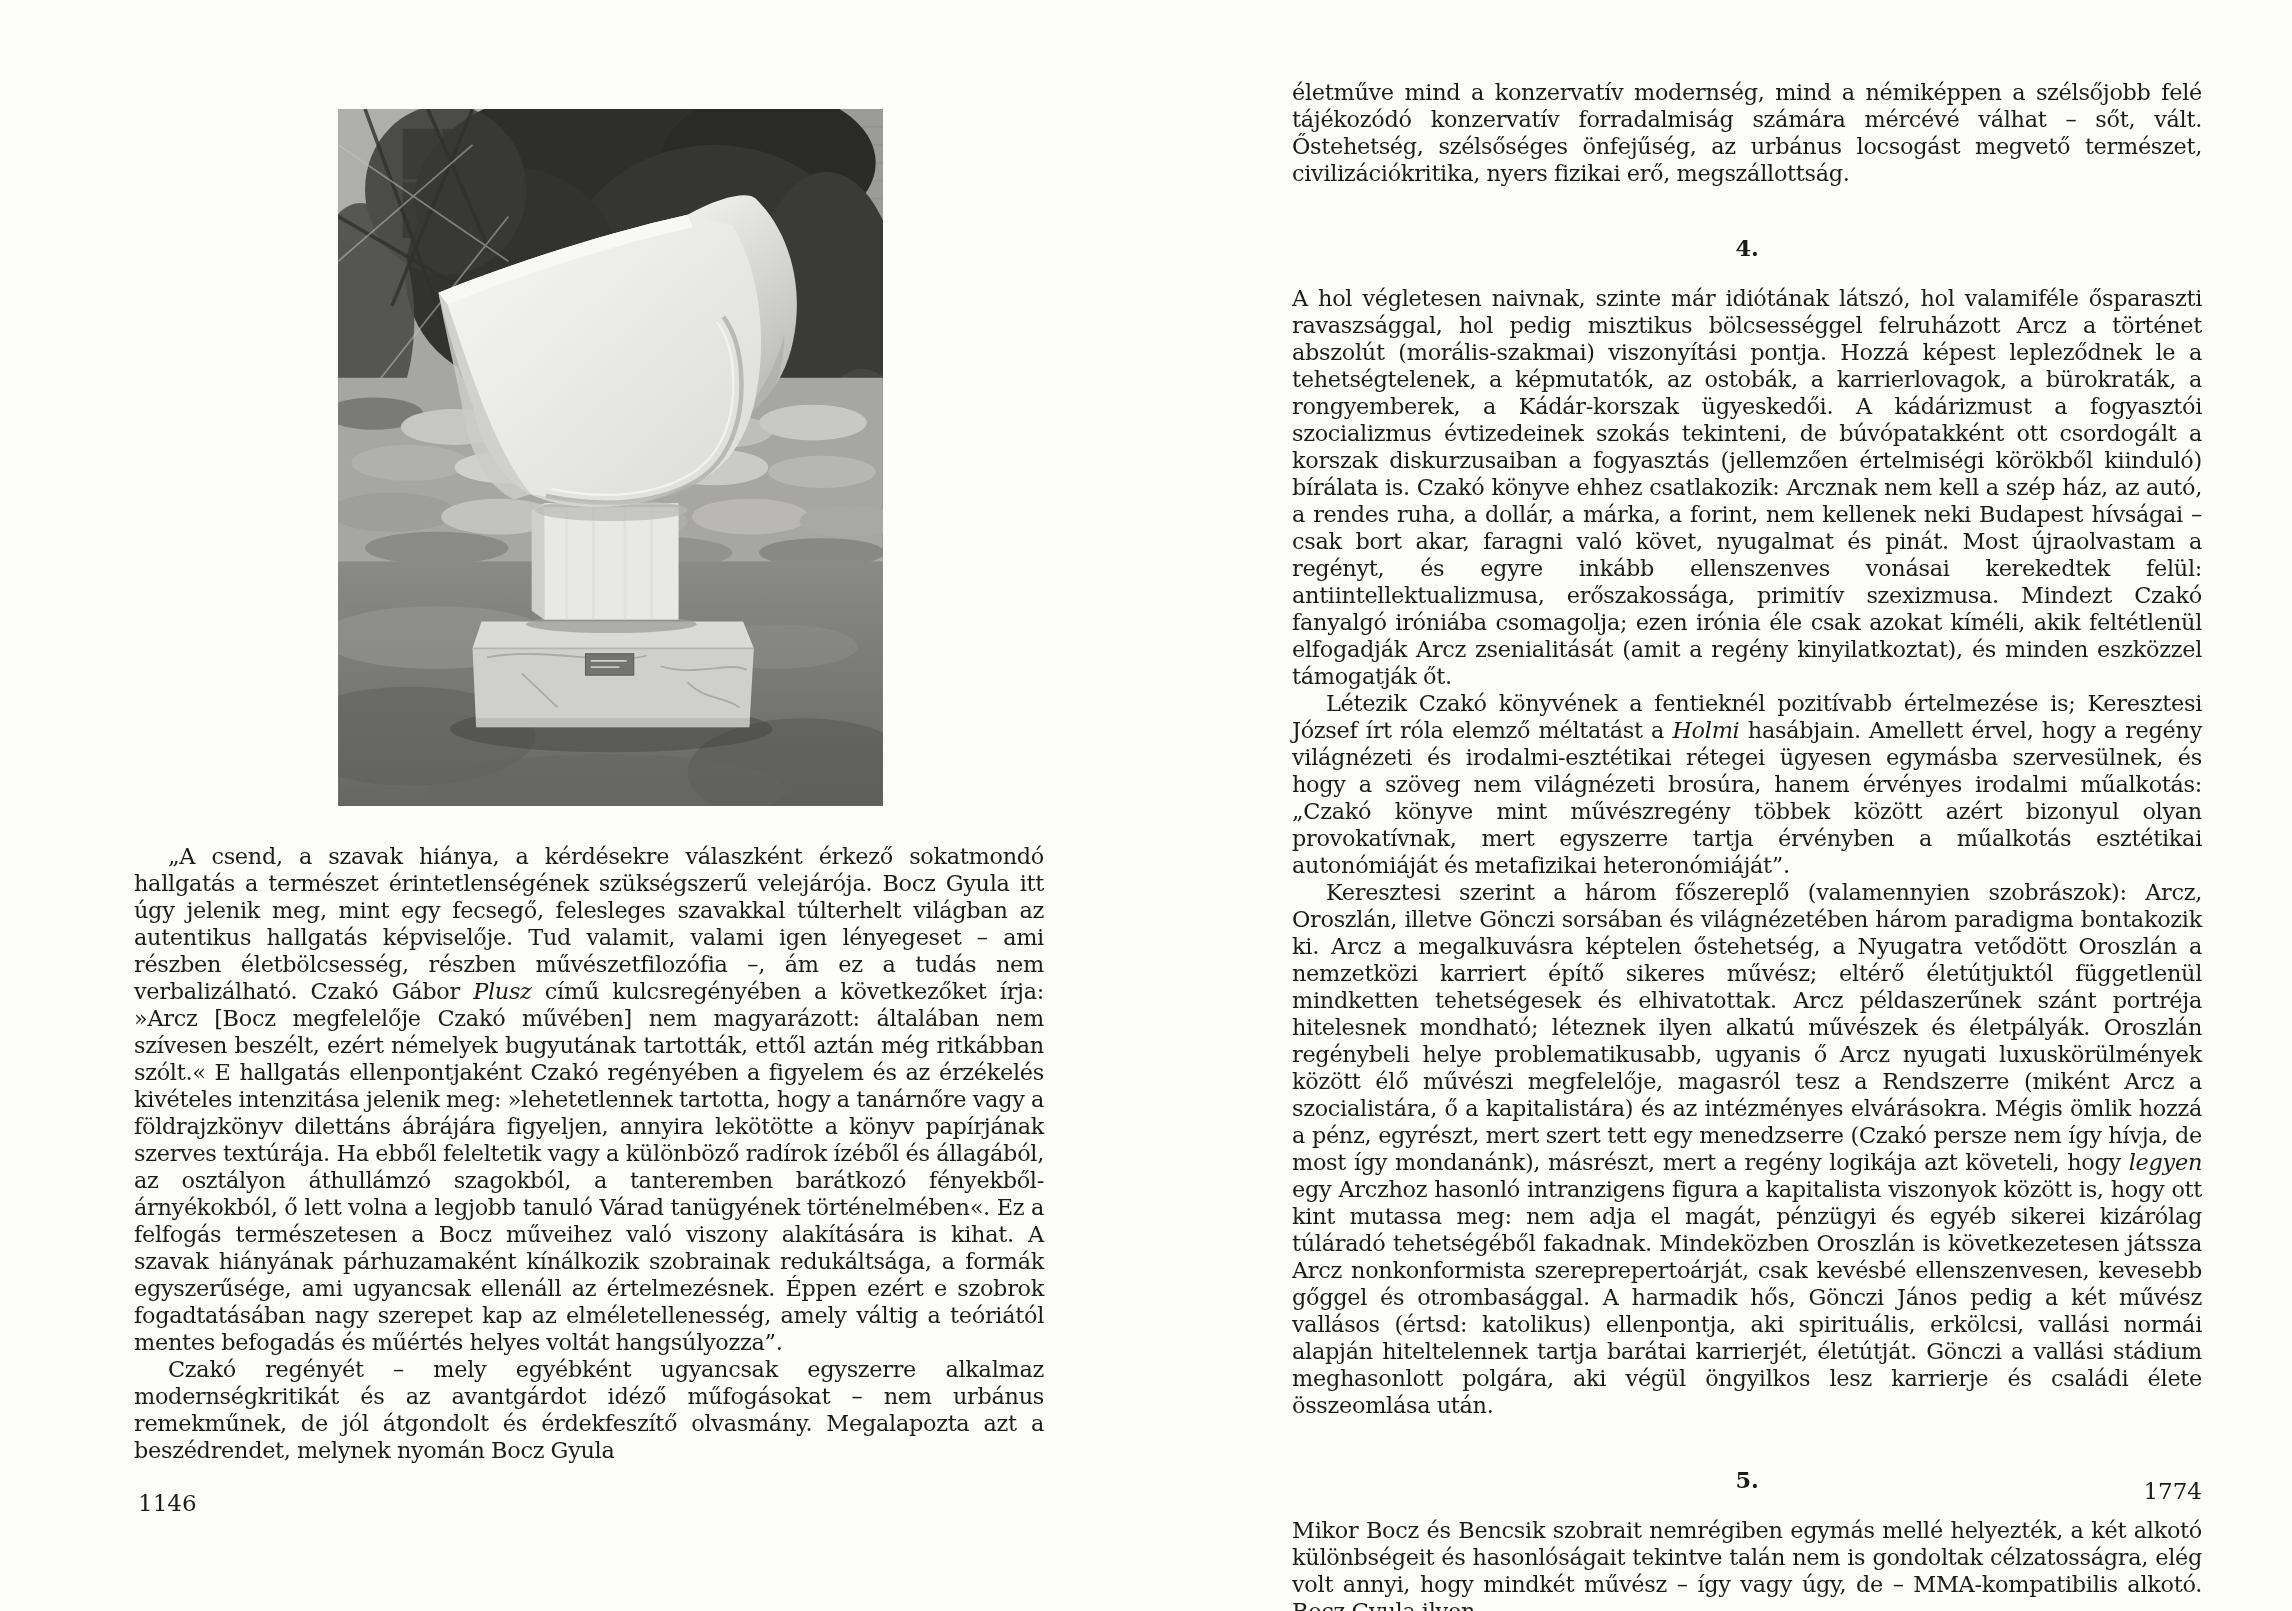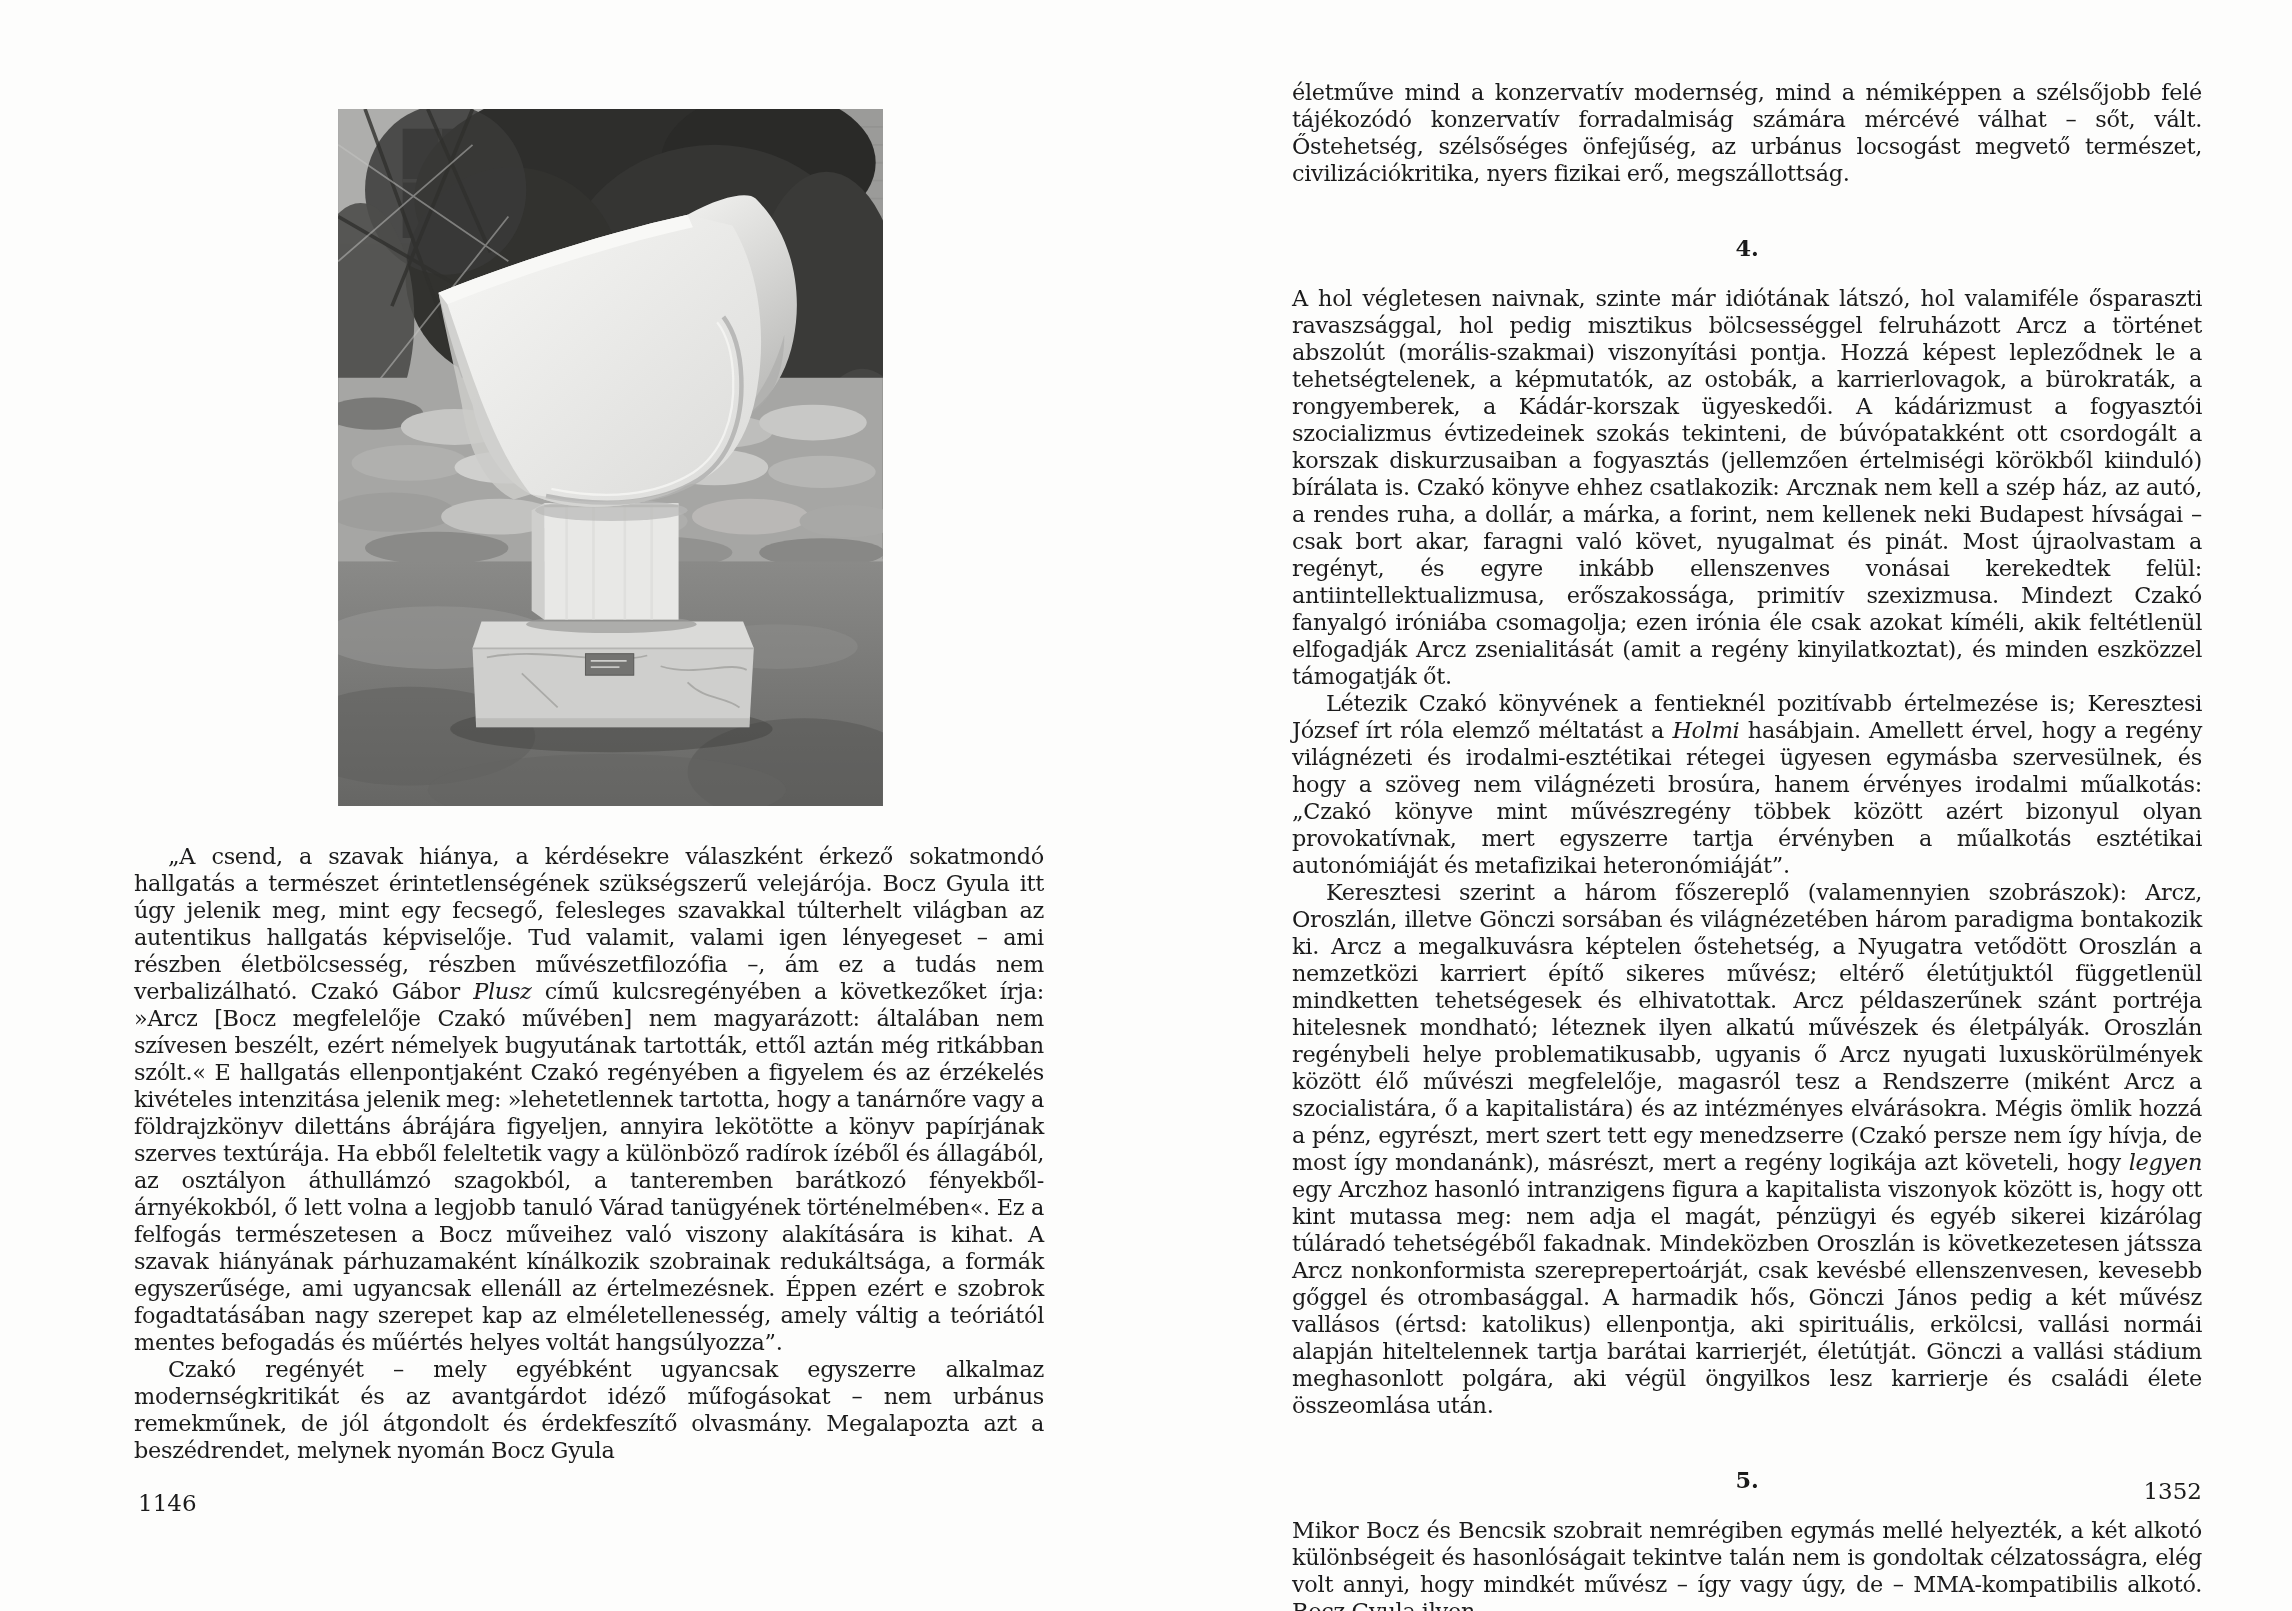--- a/index.html
+++ b/index.html
@@ -179,17 +179,17 @@
     <div class="text-block">
         <p class="para"><span>életműve mind a konzervatív modernség, mind a némiképpen a szélsőjobb felé tájékozódó konzervatív forradalmiság számára mércévé válhat – sőt, vált. Őstehetség, szélsőséges önfejűség, az urbánus locsogást megvető természet, civilizációkritika, nyers fizikai erő, megszállottság.</span></p>
         <div class="section-heading">4.</div>
         <p class="para"><span>A hol végletesen naivnak, szinte már idiótának látszó, hol valamiféle ősparaszti ravaszsággal, hol pedig misztikus bölcsességgel felruházott Arcz a történet abszolút (morális-szakmai) viszonyítási pontja. Hozzá képest lepleződnek le a tehetségtelenek, a képmutatók, az ostobák, a karrierlovagok, a bürokraták, a rongyemberek, a Kádár-korszak ügyeskedői. A kádárizmust a fogyasztói szocializmus évtizedeinek szokás tekinteni, de búvópatakként ott csordogált a korszak diskurzusaiban a fogyasztás (jellemzően értelmiségi körökből kiinduló) bírálata is. Czakó könyve ehhez csatlakozik: Arcznak nem kell a szép ház, az autó, a rendes ruha, a dollár, a márka, a forint, nem kellenek neki Budapest hívságai – csak bort akar, faragni való követ, nyugalmat és pinát. Most újraolvastam a regényt, és egyre inkább ellenszenves vonásai kerekedtek felül: antiintellektualizmusa, erőszakossága, primitív szexizmusa. Mindezt Czakó fanyalgó iróniába csomagolja; ezen irónia éle csak azokat kíméli, akik feltétlenül elfogadják Arcz zsenialitását (amit a regény kinyilatkoztat), és minden eszközzel támogatják őt.</span></p>
         <p class="para indent"><span>Létezik Czakó könyvének a fentieknél pozitívabb értelmezése is; Keresztesi József írt róla elemző méltatást a </span><span class="em">Holmi</span><span> hasábjain. Amellett érvel, hogy a regény világnézeti és irodalmi-esztétikai rétegei ügyesen egymásba szervesülnek, és hogy a szöveg nem világnézeti brosúra, hanem érvényes irodalmi műalkotás: „Czakó könyve mint művészregény többek között azért bizonyul olyan provokatívnak, mert egyszerre tartja érvényben a műalkotás esztétikai autonómiáját és metafizikai heteronómiáját”.</span></p>
         <p class="para indent"><span>Keresztesi szerint a három főszereplő (valamennyien szobrászok): Arcz, Oroszlán, illetve Gönczi sorsában és világnézetében három paradigma bontakozik ki. Arcz a megalkuvásra képtelen őstehetség, a Nyugatra vetődött Oroszlán a nemzetközi karriert építő sikeres művész; eltérő életútjuktól függetlenül mindketten tehetségesek és elhivatottak. Arcz példaszerűnek szánt portréja hitelesnek mondható; léteznek ilyen alkatú művészek és életpályák. Oroszlán regénybeli helye problematikusabb, ugyanis ő Arcz nyugati luxuskörülmények között élő művészi megfelelője, magasról tesz a Rendszerre (miként Arcz a szocialistára, ő a kapitalistára) és az intézményes elvárásokra. Mégis ömlik hozzá a pénz, egyrészt, mert szert tett egy menedzserre (Czakó persze nem így hívja, de most így mondanánk), másrészt, mert a regény logikája azt követeli, hogy </span><span class="em">legyen</span><span> egy Arczhoz hasonló intranzigens figura a kapitalista viszonyok között is, hogy ott kint mutassa meg: nem adja el magát, pénzügyi és egyéb sikerei kizárólag túláradó tehetségéből fakadnak. Mindeközben Oroszlán is következetesen játssza Arcz nonkonformista szereprepertoárját, csak kevésbé ellenszenvesen, kevesebb gőggel és otrombasággal. A harmadik hős, Gönczi János pedig a két művész vallásos (értsd: katolikus) ellenpontja, aki spirituális, erkölcsi, vallási normái alapján hiteltelennek tartja barátai karrierjét, életútját. Gönczi a vallási stádium meghasonlott polgára, aki végül öngyilkos lesz karrierje és családi élete összeomlása után.</span></p>
         <div class="section-heading">5.</div>
         <p class="para"><span>Mikor Bocz és Bencsik szobrait nemrégiben egymás mellé helyezték, a két alkotó különbségeit és hasonlóságait tekintve talán nem is gondoltak célzatosságra, elég volt annyi, hogy mindkét művész – így vagy úgy, de – MMA-kompatibilis alkotó. Bocz Gyula ilyen-</span></p>
       </div>
 
-    <div class="page-number page-number-right">1352</div>
+    <div class="page-number page-number-right">1774</div>
   </section>
 
 </div>
 
 
 </body></html>

